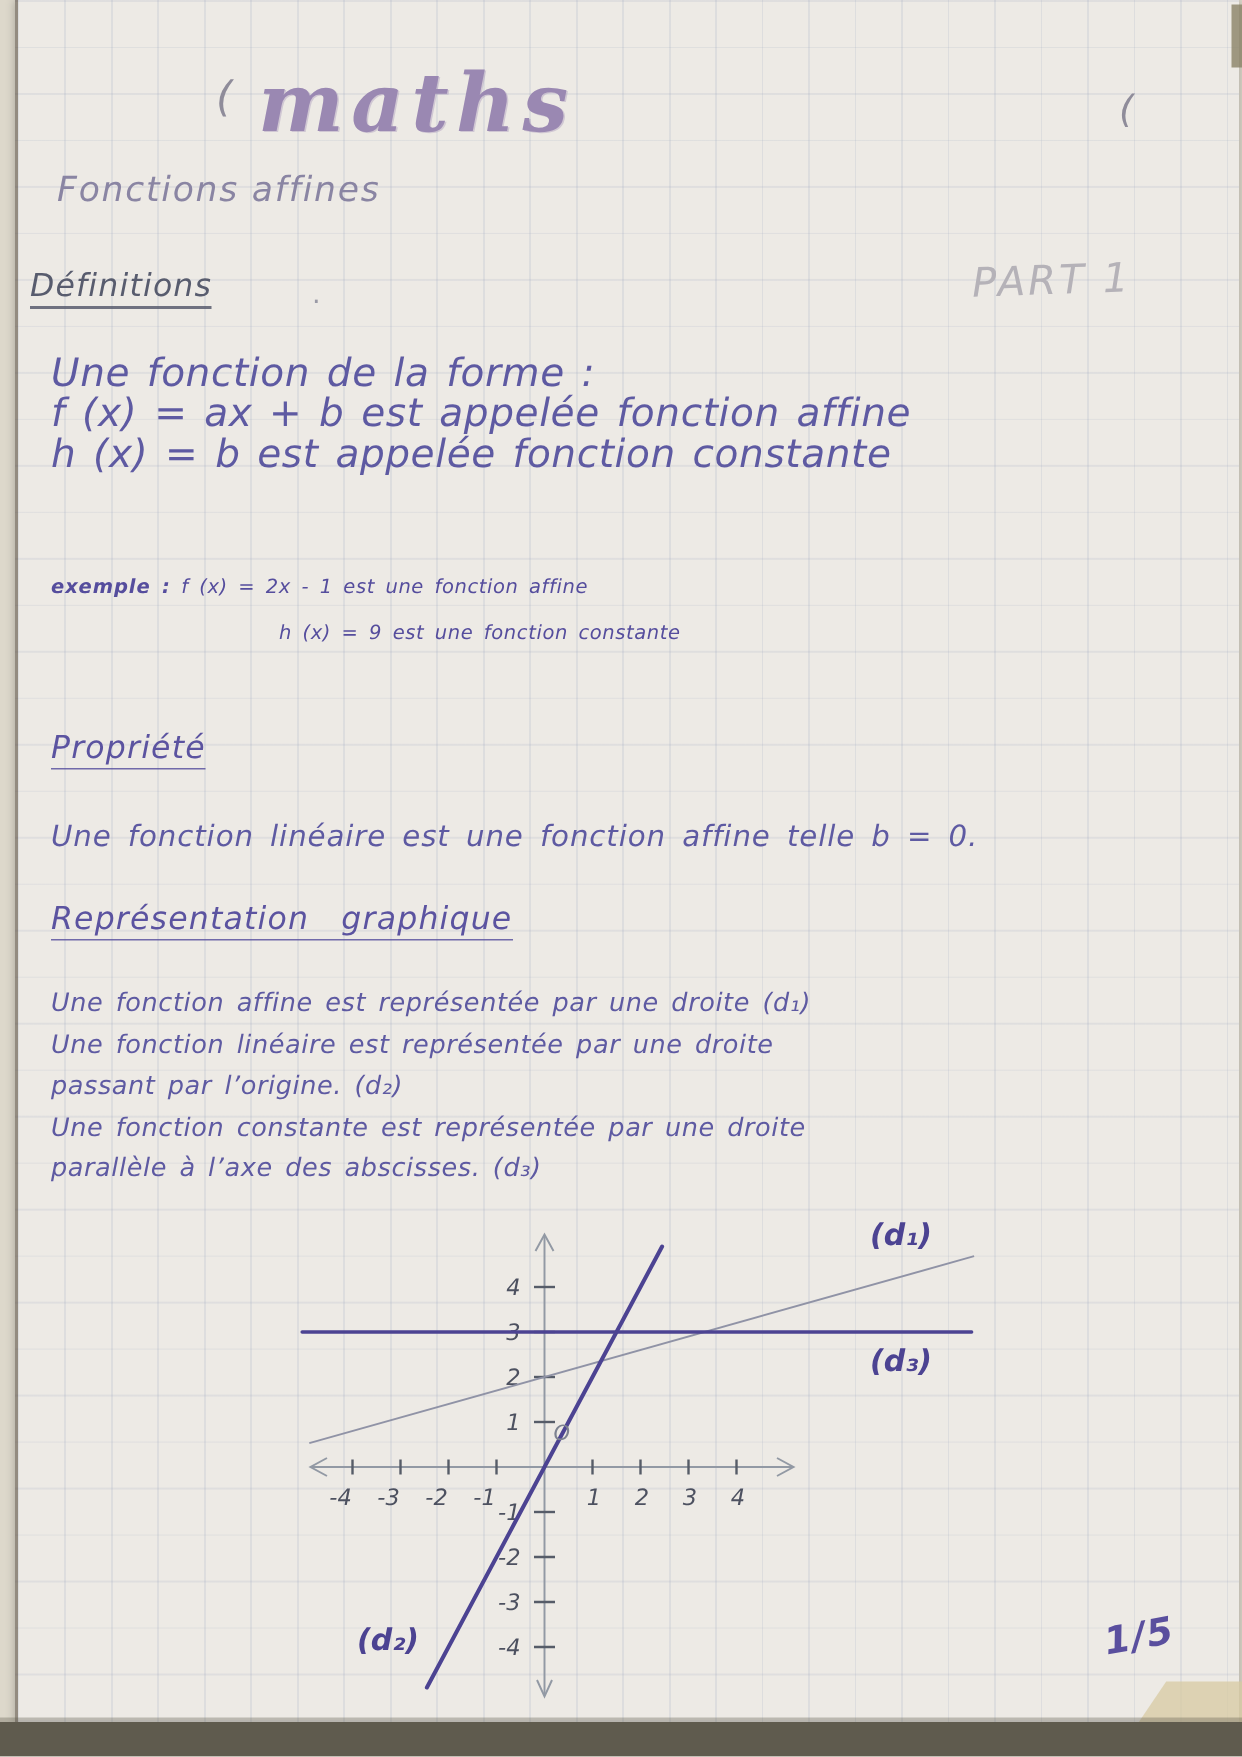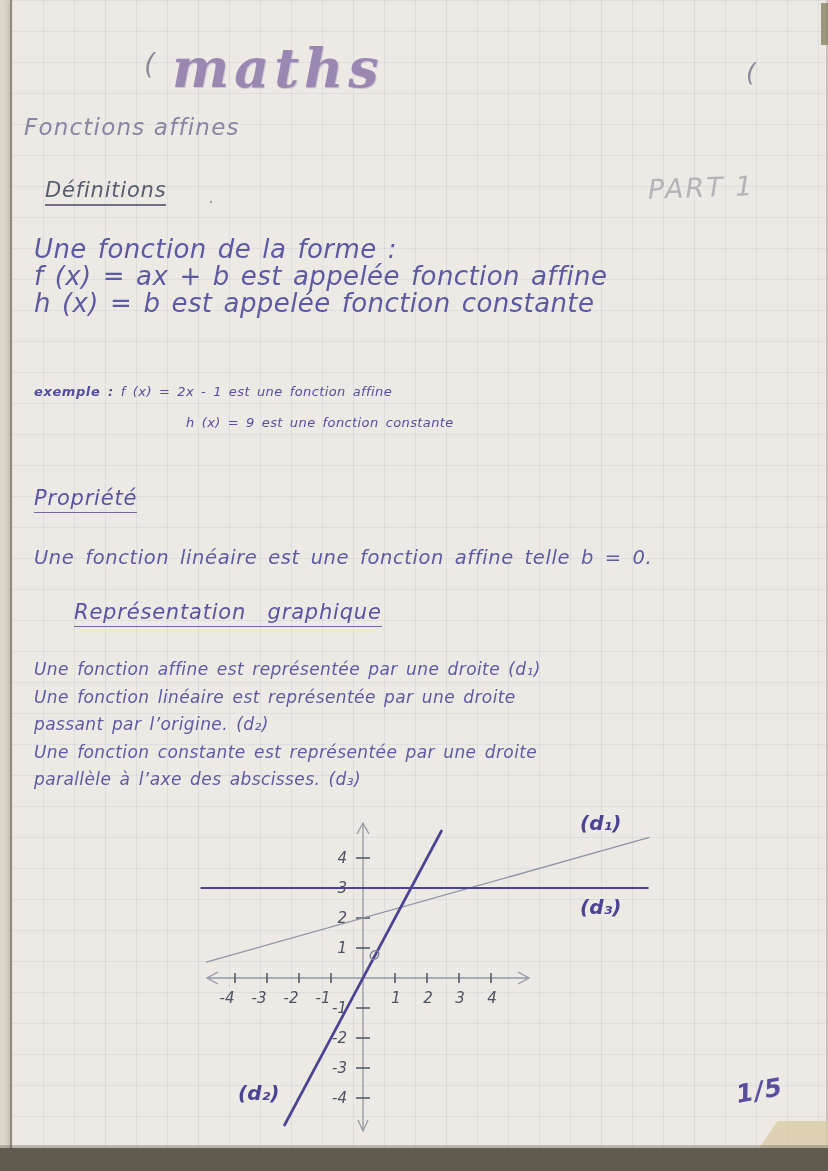--- a/index.html
+++ b/index.html
@@ -25,42 +25,42 @@
   .hw{font-style:italic;letter-spacing:.4px;}
   .abs{position:absolute;}
 
   .title{
     left:172px;top:36px;width:420px;text-align:left;
     font-family:"DejaVu Serif",serif;font-style:italic;font-weight:bold;
     font-size:54px;letter-spacing:5px;color:#9a88b2;
     text-shadow:1px 1px 0 rgba(154,136,178,0.35);
   }
   .paren{font-size:28px;color:#8f8c9a;font-style:italic;}
-  .subtitle{left:24px;top:114px;font-size:23px;color:#8a85a3;letter-spacing:1.2px;color:#8a85a3;}
+  .subtitle{left:38px;top:114px;font-size:23px;color:#8a85a3;letter-spacing:1.2px;color:#8a85a3;}
   .heading-grey{
-    left:45px;top:178px;font-size:21px;color:#585c6e;
+    left:20px;top:178px;font-size:21px;color:#585c6e;
     border-bottom:2px solid rgba(88,92,110,0.85);padding-bottom:2px;letter-spacing:.8px;text-align:center;
   }
   .heading-dot{left:208px;top:186px;font-size:18px;color:#9a9aa6;}
   .part-label{
     left:648px;top:172px;font-size:27px;color:#b5b2b8;letter-spacing:2px;
     transform:rotate(-2deg);font-style:italic;
   }
   .para{font-size:26px;line-height:27px;color:#5e5aa2;word-spacing:2.5px;}
   .para-1{left:34px;top:236px;width:720px;}
   .example{left:34px;top:376px;font-size:13px;line-height:31px;color:#554d9d;word-spacing:2.5px;}
   .example .label{font-weight:bold;letter-spacing:.6px;}
   .example .cont{padding-left:152px;}
   .heading-violet{
     font-size:21px;color:#5b53a0;border-bottom:1.8px solid rgba(91,83,160,0.85);
     padding-bottom:2px;letter-spacing:.8px;
   }
   .prop-heading{left:34px;top:486px;}
   .prop-body{left:34px;top:546px;width:780px;font-size:19.5px;color:#5e5aa2;word-spacing:4px;letter-spacing:.6px;}
-  .rep-heading{left:34px;top:600px;word-spacing:14px;margin-left:40px;}
+  .rep-heading{left:34px;top:600px;word-spacing:14px;}
   .rep-para{left:34px;top:656px;width:740px;font-size:17px;line-height:27.5px;}
   .page-num{
     left:736px;top:1076px;font-size:25px;color:#5a4f9e;
     transform:rotate(-10deg);font-weight:bold;font-style:italic;letter-spacing:1px;
   }
 
   svg text{font-family:"DejaVu Sans",sans-serif;font-style:italic;}
   .tick{stroke:#565c68;stroke-width:1.6;}
   .axis{stroke:#9299a4;stroke-width:1.3;fill:none;}
   .pencil-thin{stroke:#9093a6;stroke-width:1.3;}

